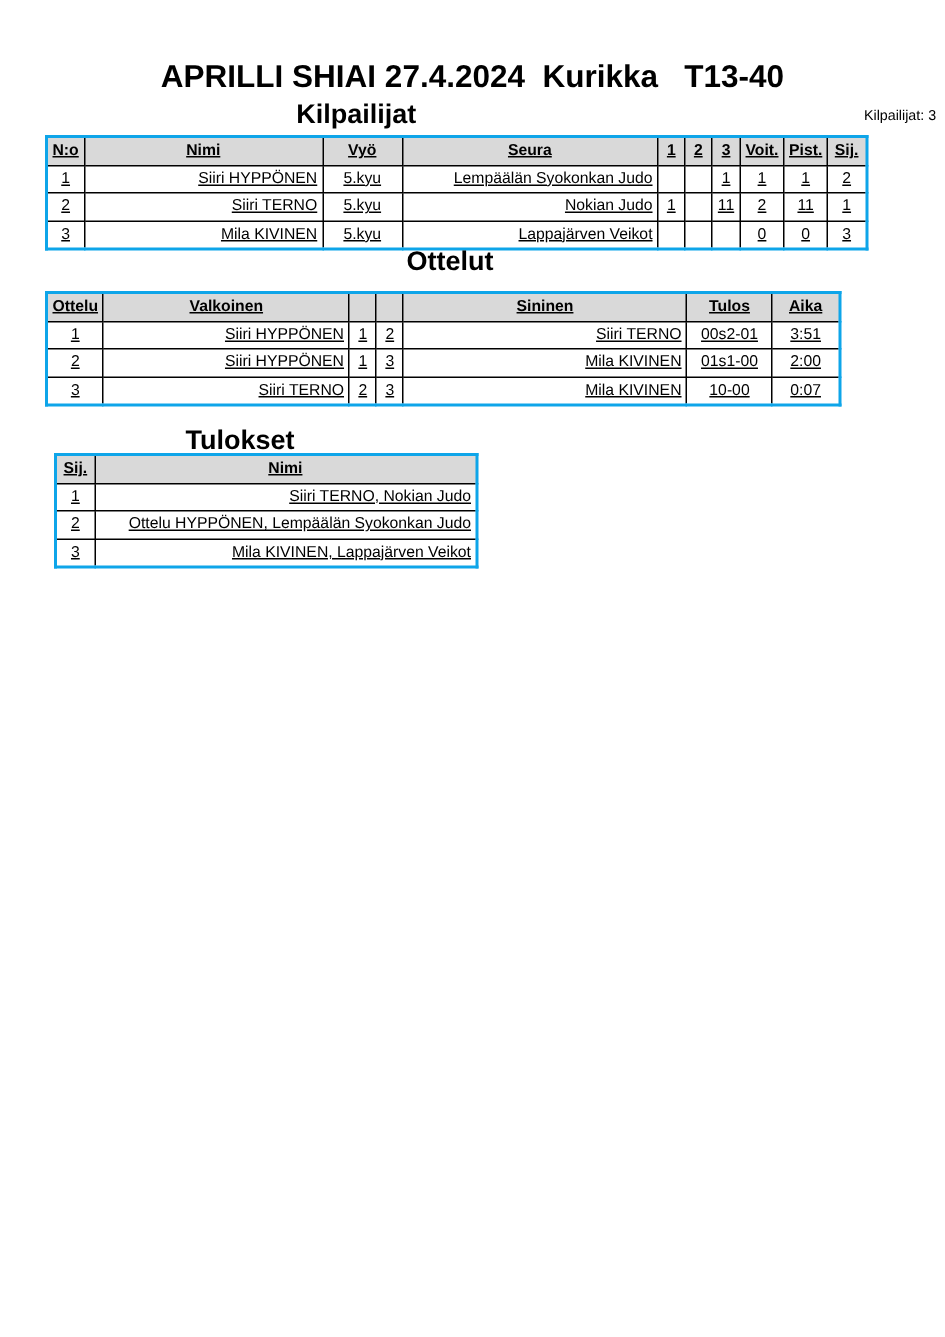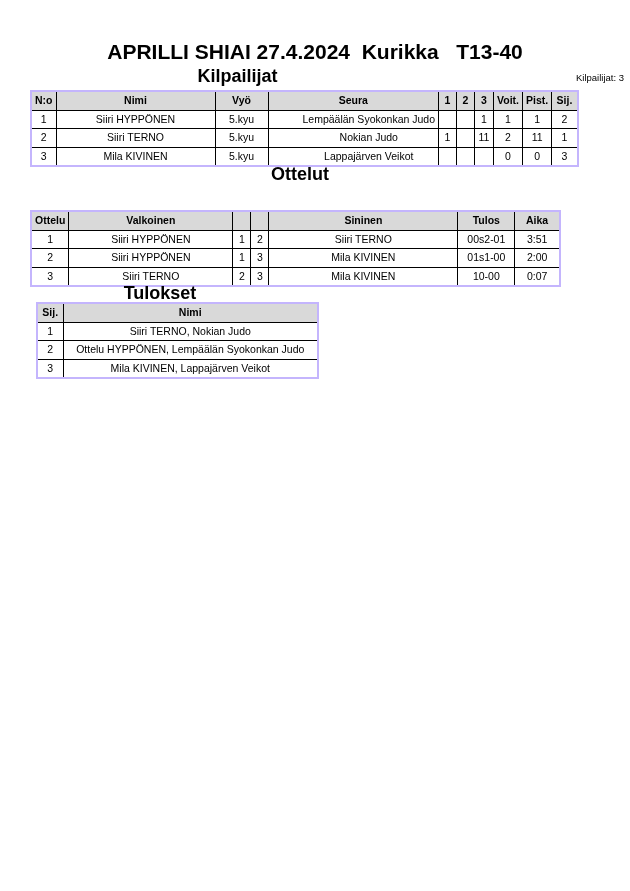--- a/index.html
+++ b/index.html
@@ -36,41 +36,42 @@
     position: absolute;
     top: 72px;
     left: 540px;
     font-size: 9.5px;
     margin-left: 36px;
   }
   table {
     position: absolute;
     border-collapse: collapse;
     table-layout: fixed;
-    border: 2px solid #c4b5fd;
+    border: 2px solid #0ea5e9;
+    text-decoration: underline;
   }
   .t1 { left: 30px; top: 90px; }
-  .t2 { left: 30px; top: 210px; border-radius: 32px; }
+  .t2 { left: 30px; top: 194px; border-radius: 32px; }
   .t3 { left: 36px; top: 302px; }
   th, td {
     border: 1px solid #000;
     font-size: 10.5px;
     height: 17.5px;
     line-height: 17.5px;
     padding: 0 3px;
     white-space: nowrap;
     overflow: visible;
   }
   th {
     background: #d9d9d9;
     font-weight: bold;
     text-align: center;
   }
   td.c { text-align: center; }
-  td.l { text-align: center; }
+  td.l { text-align: right; }
   td.ovf { overflow: visible; padding-left: 34px; }
 </style>
 </head>
 <body>
 
 <div class="page">
 
   <div class="title">APRILLI SHIAI 27.4.2024  Kurikka   T13-40</div>
 
   <div class="heading h-kilpailijat">Kilpailijat</div>

